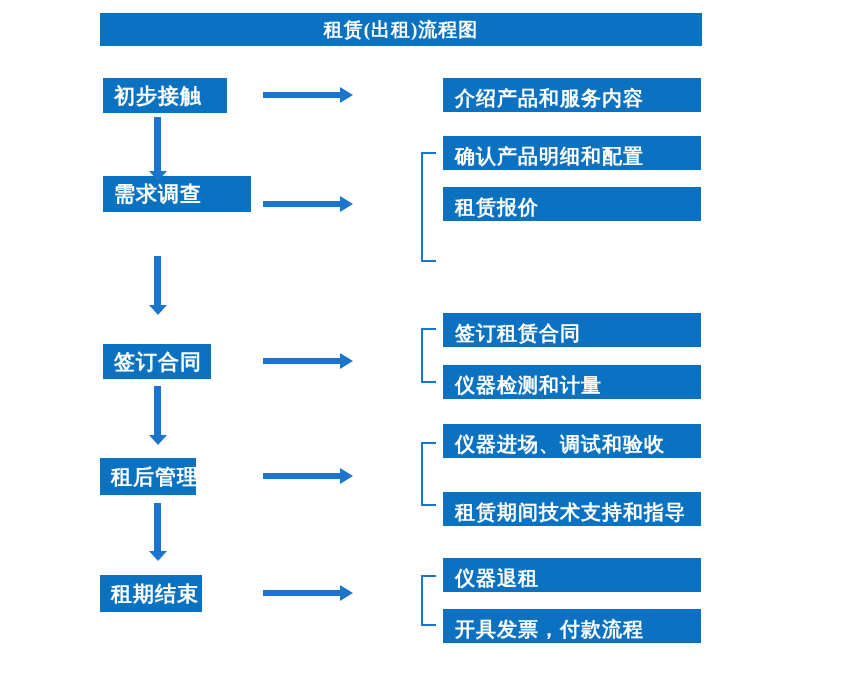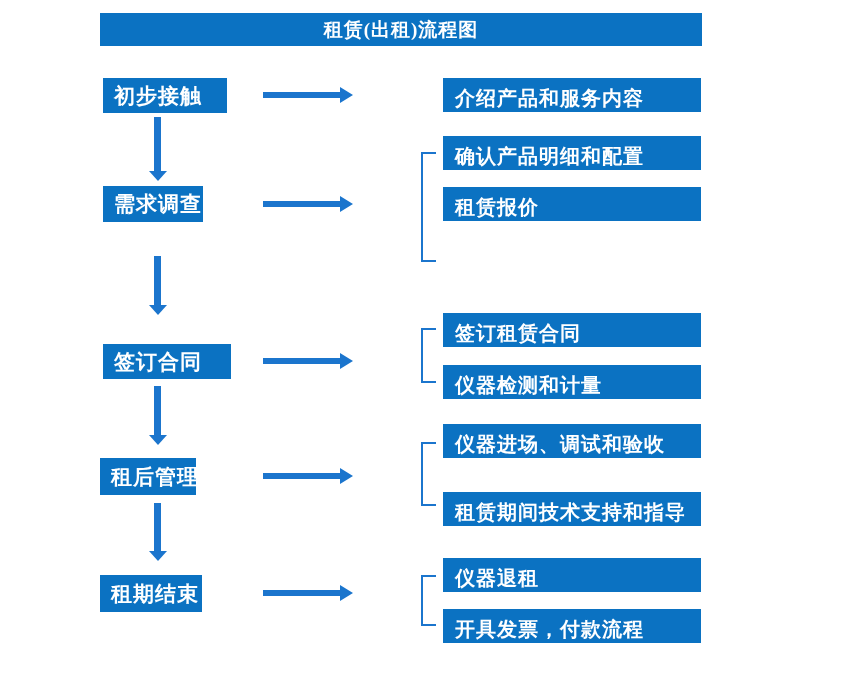--- a/index.html
+++ b/index.html
@@ -55,24 +55,24 @@
 
 <div class="canvas">
 
   <div class="title-bar">
     <span>租赁(出租)流程图</span>
   </div>
 
   <div class="step-box" style="left:103px;top:78px;width:124px;height:35px">
     <span>初步接触</span>
   </div>
-  <div class="step-box" style="left:103px;top:186px;width:100px;height:36px">
+  <div class="step-box" style="left:103px;top:176px;width:148px;height:36px">
     <span>需求调查</span>
   </div>
-  <div class="step-box" style="left:103px;top:344px;width:128px;height:35px">
+  <div class="step-box" style="left:103px;top:344px;width:108px;height:35px">
     <span>签订合同</span>
   </div>
   <div class="step-box" style="left:100px;top:458px;width:96px;height:37px">
     <span>租后管理</span>
   </div>
   <div class="step-box" style="left:100px;top:575px;width:102px;height:37px">
     <span>租期结束</span>
   </div>
 
   <div class="detail-box" style="top:78px">

